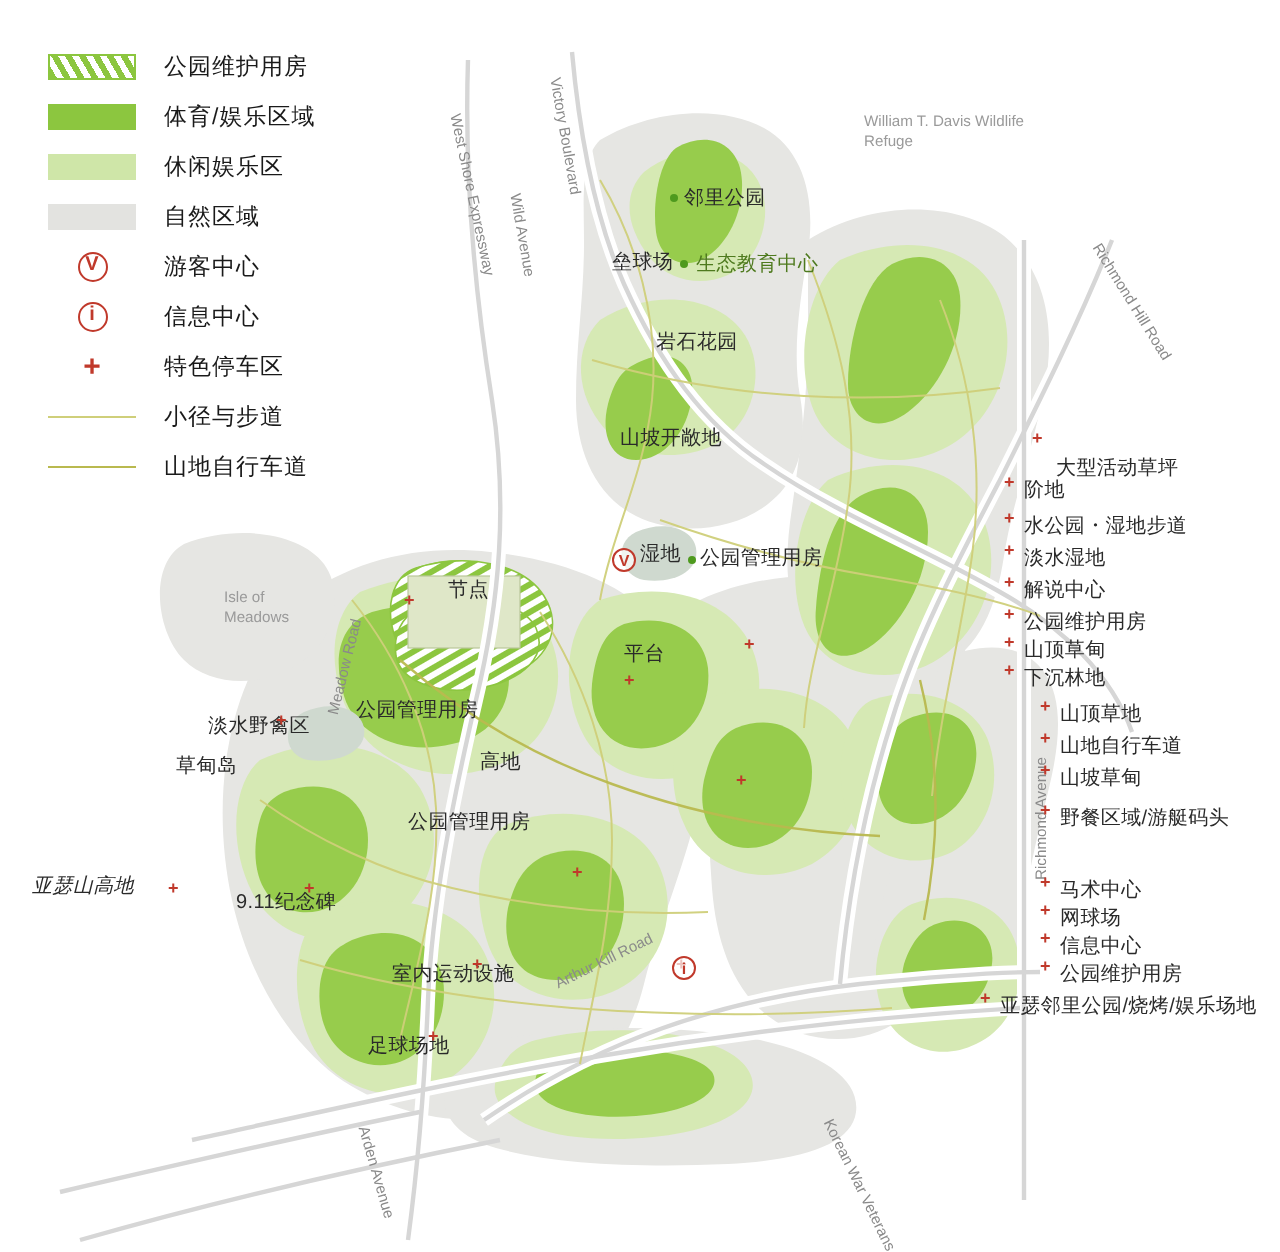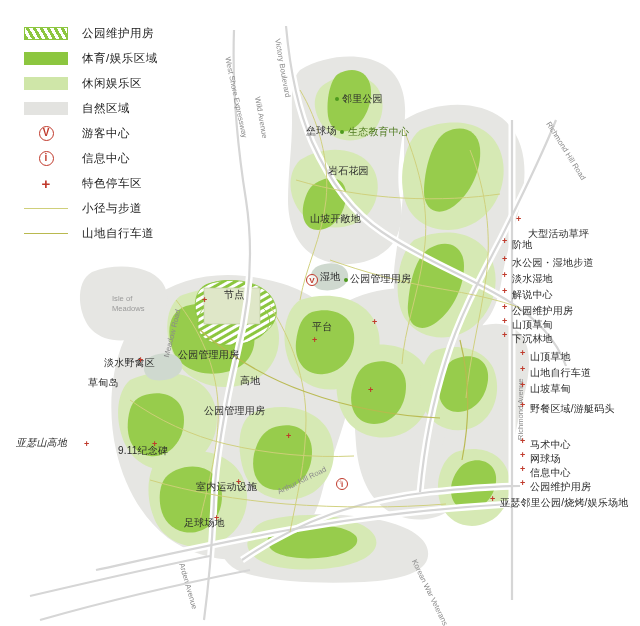--- a/index.html
+++ b/index.html
@@ -305,20 +305,21 @@
   <div class="road" style="left:232px; top:56px; transform:rotate(78deg);">West Shore Expressway</div>
   <div class="road" style="left:282px; top:38px; transform:rotate(80deg);">Victory Boulevard</div>
   <div class="road" style="left:262px; top:96px; transform:rotate(80deg);">Wild Avenue</div>
   <div class="road" style="left:552px; top:120px; transform:rotate(58deg);">Richmond Hill Road</div>
   <div class="road" style="left:516px; top:440px; transform:rotate(-90deg);">Richmond Avenue</div>
   <div class="road" style="left:276px; top:488px; transform:rotate(-26deg);">Arthur Kill Road</div>
   <div class="road" style="left:186px; top:562px; transform:rotate(74deg);">Arden Avenue</div>
   <div class="road" style="left:418px; top:558px; transform:rotate(64deg);">Korean War Veterans Parkway</div>
   <div class="road" style="left:162px; top:356px; transform:rotate(-76deg);">Meadow Road</div>
 
+  <div class="refuge" style="left:432px; top:56px; width:90px;">William T. Davis Wildlife Refuge</div>
   <div class="isle" style="left:112px; top:294px; width:52px;">Isle of Meadows</div>
 
   <div class="dot-green" style="left:335px; top:97px;"></div>
   <div class="mlabel" style="left:342px; top:92px;">邻里公园</div>
   <div class="mlabel" style="left:306px; top:124px;">垒球场</div>
   <div class="dot-green" style="left:340px; top:130px;"></div>
   <div class="mlabel green" style="left:348px; top:125px;">生态教育中心</div>
   <div class="mlabel" style="left:328px; top:164px;">岩石花园</div>
   <div class="mlabel" style="left:310px; top:212px;">山坡开敞地</div>
 

